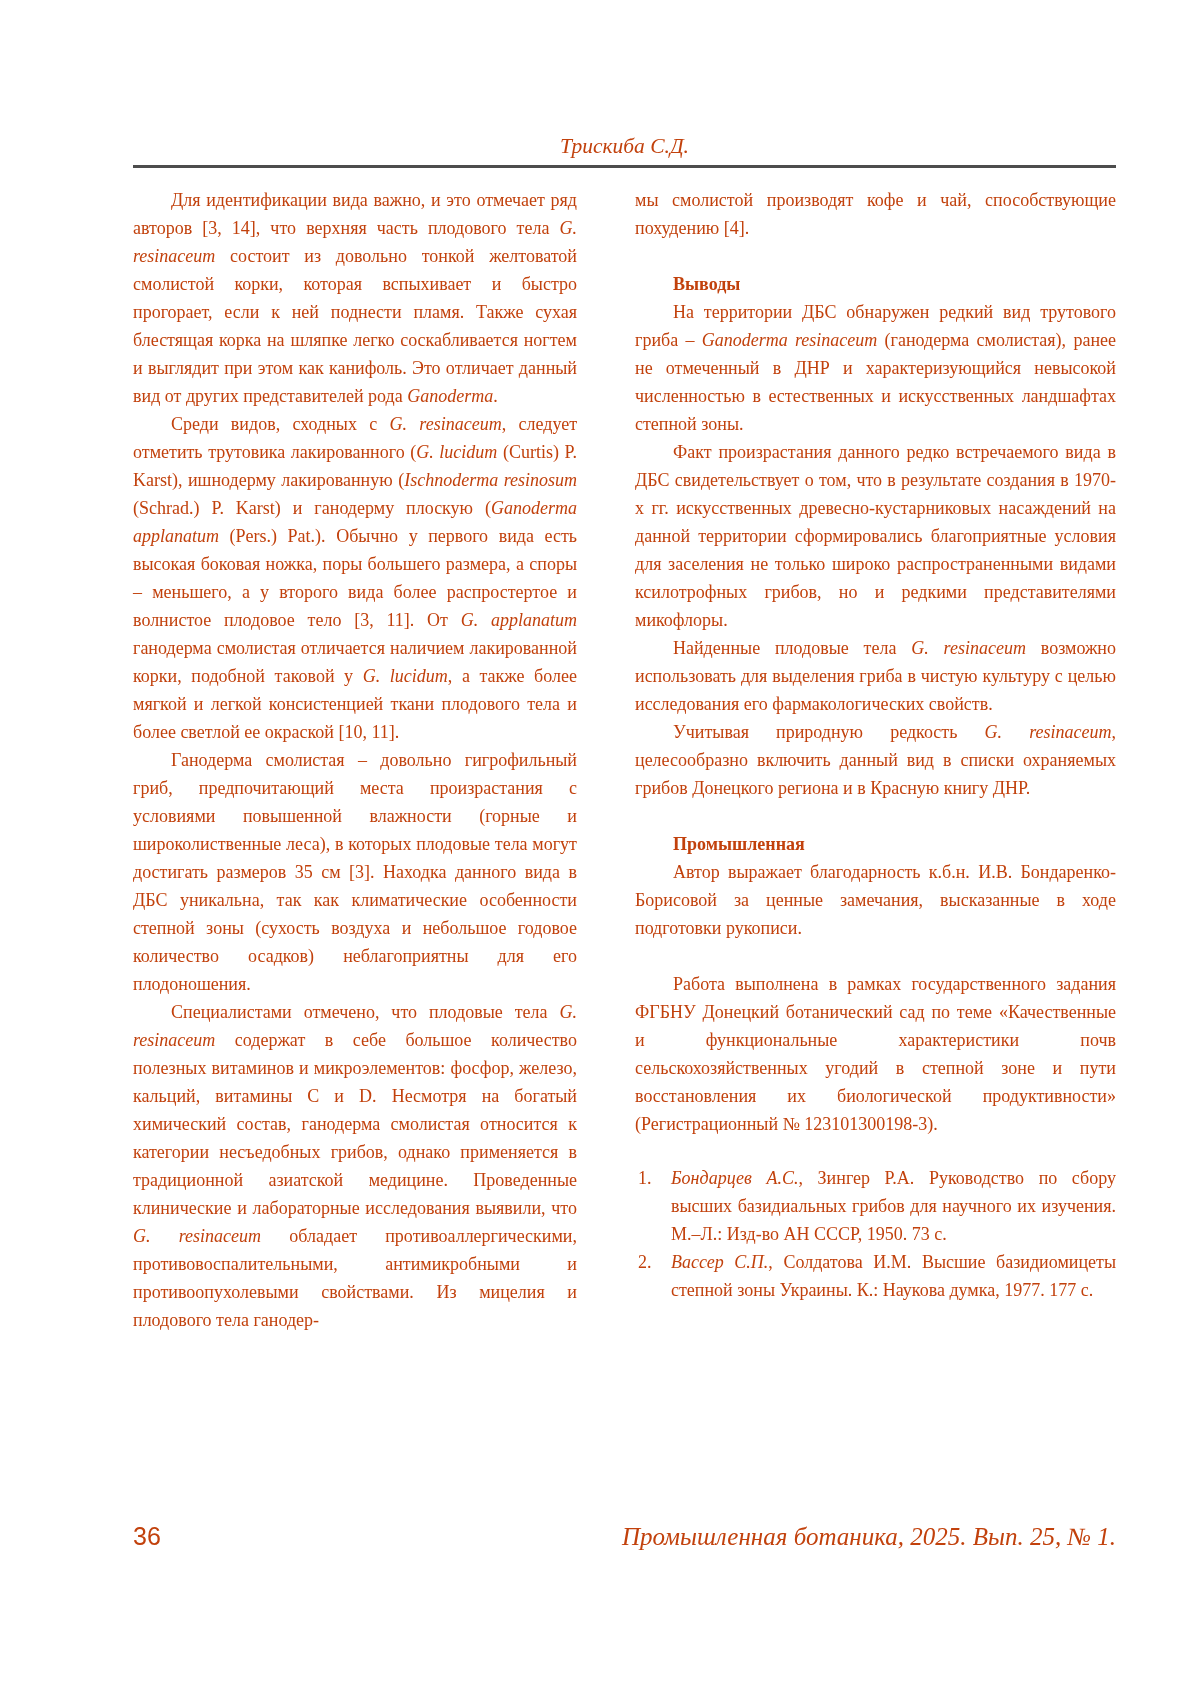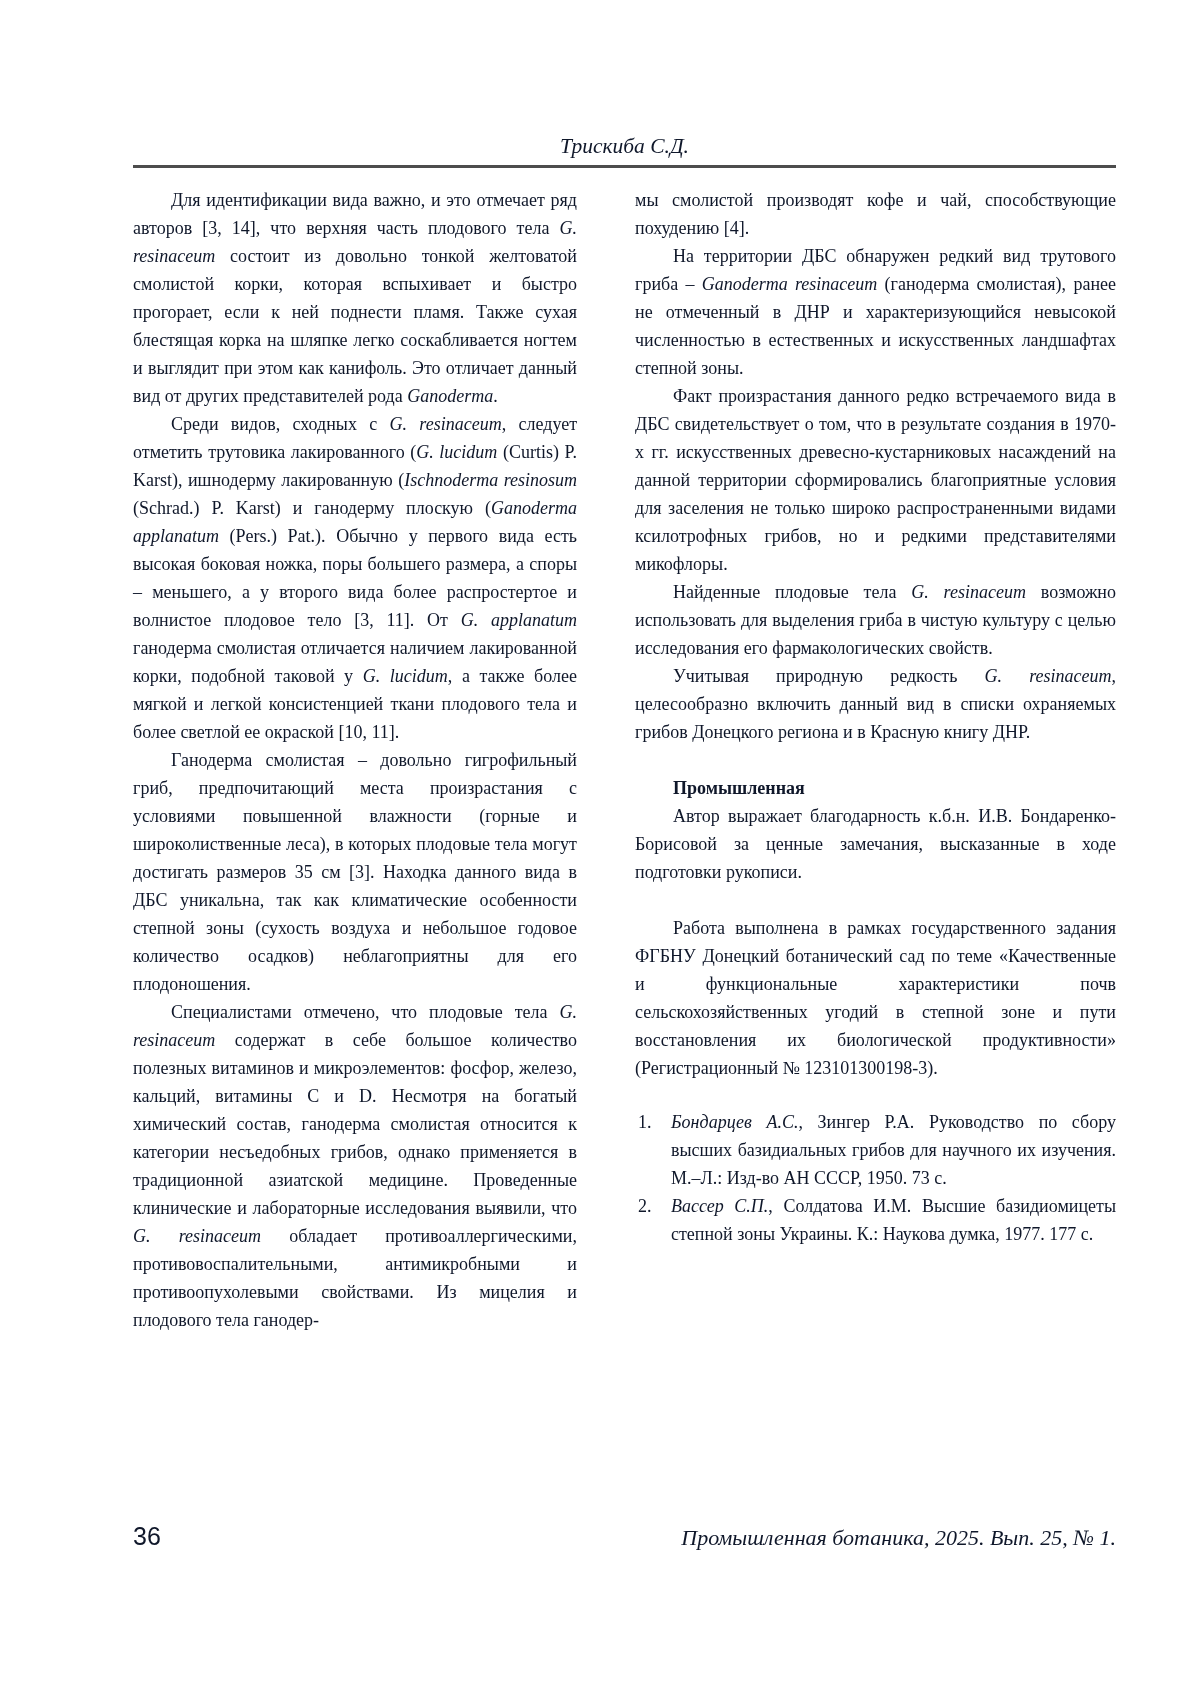--- a/index.html
+++ b/index.html
@@ -3,21 +3,21 @@
 <meta charset="utf-8">
 <style>
   html, body { margin: 0; padding: 0; background: #e8e8e8; }
   .page {
     position: relative;
     width: 1200px;
     height: 1697px;
     margin: 0 auto;
     background: #ffffff;
     font-family: "Liberation Serif", serif;
-    color: #0f172a;
+    color: #c2410c;
     overflow: hidden;
   }
   .content {
     position: absolute;
     left: 133px;
     top: 133px;
     width: 983px;
   }
   .running-head {
     text-align: center;
@@ -68,40 +68,41 @@
     justify-content: space-between;
     align-items: baseline;
     font-size: 21px;
   }
   .page-number {
     font-family: "Liberation Sans", sans-serif;
     font-size: 25px;
   }
   .journal-ref {
     font-style: italic;
-    font-size: 22px;
+    font-size: 25px;
     text-align: center;
   }
 </style>
 </head>
 <body>
 
 <div class="page">
   <div class="content">
     <div class="running-head">Трискиба С.Д.</div>
     <div class="header-rule"></div>
     <div class="columns">
       <div class="col col-left">
           <div class="para">Для идентификации вида важно, и это отмечает ряд авторов [3, 14], что верхняя часть плодового тела <i>G. resinaceum</i> состоит из довольно тонкой желтоватой смолистой корки, которая вспыхивает и быстро прогорает, если к ней поднести пламя. Также сухая блестящая корка на шляпке легко соскабливается ногтем и выглядит при этом как канифоль. Это отличает данный вид от других представителей рода <i>Ganoderma</i>.</div>
           <div class="para">Среди видов, сходных с <i>G. resinaceum</i>, следует отметить трутовика лакированного (<i>G. lucidum</i> (Curtis) P. Karst), ишнодерму лакированную (<i>Ischnoderma resinosum</i> (Schrad.) P. Karst) и ганодерму плоскую (<i>Ganoderma applanatum</i> (Pers.) Pat.). Обычно у первого вида есть высокая боковая ножка, поры большего размера, а споры – меньшего, а у второго вида более распростертое и волнистое плодовое тело [3, 11]. От <i>G. applanatum</i> ганодерма смолистая отличается наличием лакированной корки, подобной таковой у <i>G. lucidum</i>, а также более мягкой и легкой консистенцией ткани плодового тела и более светлой ее окраской [10, 11].</div>
           <div class="para">Ганодерма смолистая – довольно гигрофильный гриб, предпочитающий места произрастания с условиями повышенной влажности (горные и широколиственные леса), в которых плодовые тела могут достигать размеров 35 см [3]. Находка данного вида в ДБС уникальна, так как климатические особенности степной зоны (сухость воздуха и небольшое годовое количество осадков) неблагоприятны для его плодоношения.</div>
           <div class="para">Специалистами отмечено, что плодовые тела <i>G. resinaceum</i> содержат в себе большое количество полезных витаминов и микроэлементов: фосфор, железо, кальций, витамины C и D. Несмотря на богатый химический состав, ганодерма смолистая относится к категории несъедобных грибов, однако применяется в традиционной азиатской медицине. Проведенные клинические и лабораторные исследования выявили, что <i>G. resinaceum</i> обладает противоаллергическими, противовоспалительными, антимикробными и противоопухолевыми свойствами. Из мицелия и плодового тела ганодер-</div>
         </div>
       <div class="col col-right">
           <div class="para no-indent">мы смолистой производят кофе и чай, способствующие похудению [4].</div>
+          <div class="heading">Выводы</div>
           <div class="para">На территории ДБС обнаружен редкий вид трутового гриба – <i>Ganoderma resinaceum</i> (ганодерма смолистая), ранее не отмеченный в ДНР и характеризующийся невысокой численностью в естественных и искусственных ландшафтах степной зоны.</div>
           <div class="para">Факт произрастания данного редко встречаемого вида в ДБС свидетельствует о том, что в результате создания в 1970-х гг. искусственных древесно-кустарниковых насаждений на данной территории сформировались благоприятные условия для заселения не только широко распространенными видами ксилотрофных грибов, но и редкими представителями микофлоры.</div>
           <div class="para">Найденные плодовые тела <i>G. resinaceum</i> возможно использовать для выделения гриба в чистую культуру с целью исследования его фармакологических свойств.</div>
           <div class="para">Учитывая природную редкость <i>G. resinaceum</i>, целесообразно включить данный вид в списки охраняемых грибов Донецкого региона и в Красную книгу ДНР.</div>
           <div class="heading">Промышленная</div>
           <div class="para">Автор выражает благодарность к.б.н. И.В. Бондаренко-Борисовой за ценные замечания, высказанные в ходе подготовки рукописи.</div>
           <div class="para italic spaced">Работа выполнена в рамках государственного задания ФГБНУ Донецкий ботанический сад по теме «Качественные и функциональные характеристики почв сельскохозяйственных угодий в степной зоне и пути восстановления их биологической продуктивности» (Регистрационный № 123101300198-3).</div>
           <div class="refs">
             <div class="ref">
               <span class="ref-num">1.</span>

